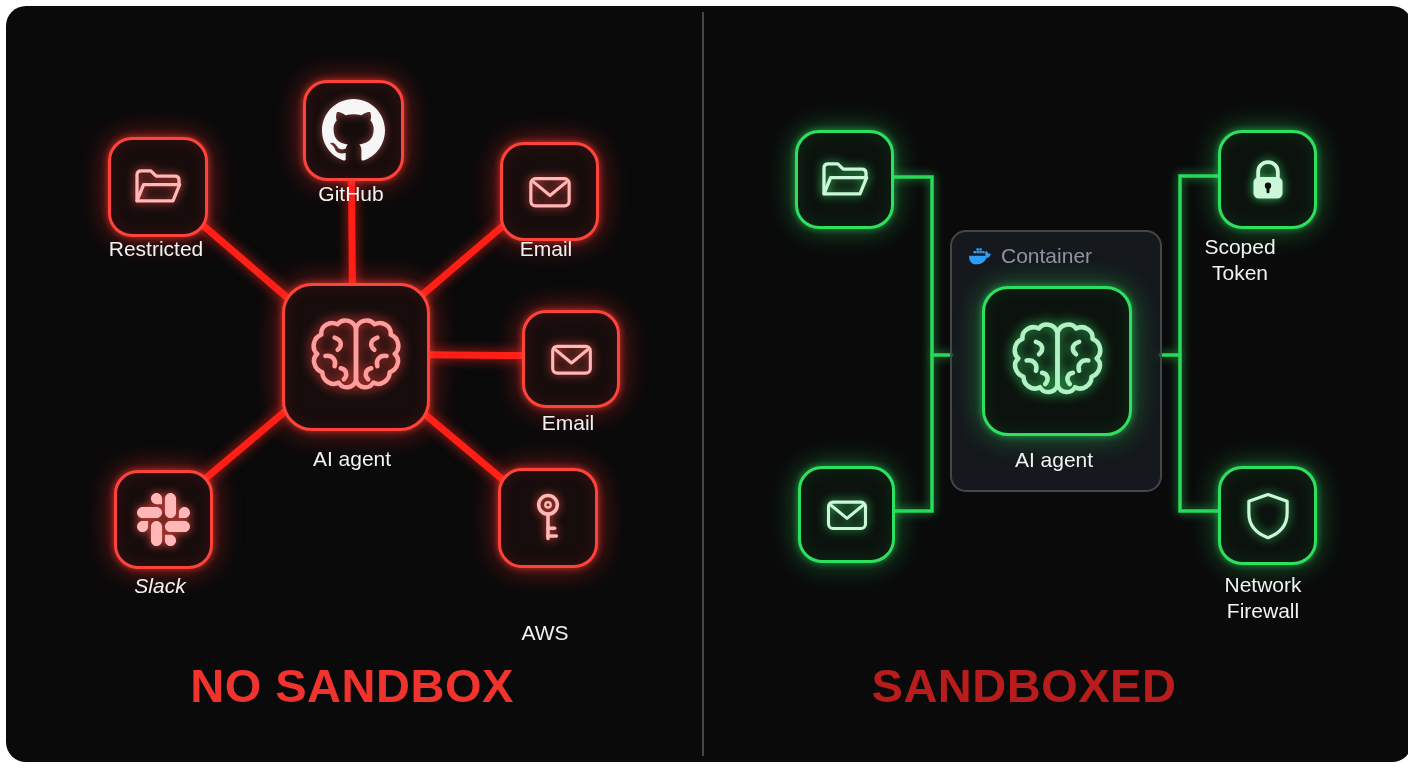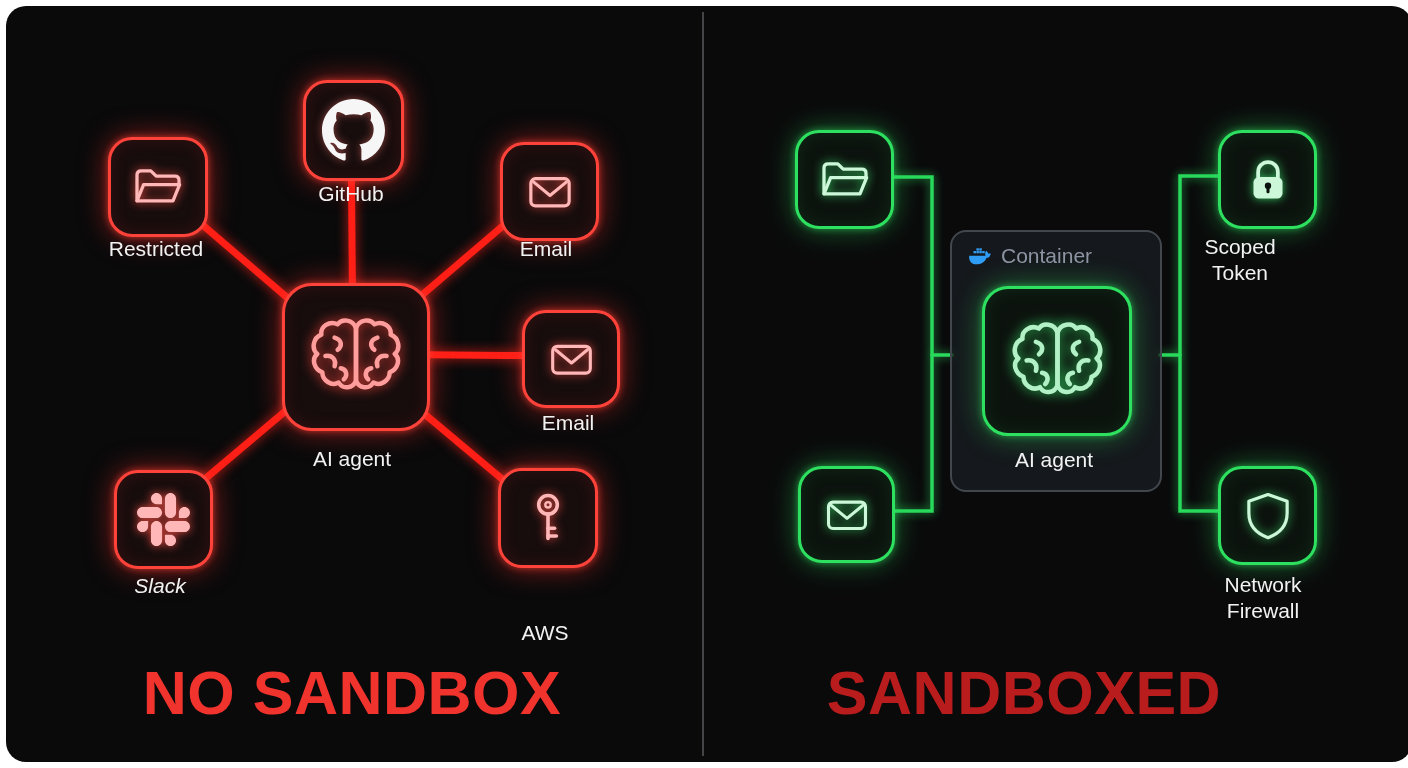--- a/index.html
+++ b/index.html
@@ -15,21 +15,21 @@
   .ic-red{color:#ffb7b7;filter:drop-shadow(0 0 5px rgba(255,80,70,.9));}
   .ic-red-brain{color:#ff9d9d;filter:drop-shadow(0 0 6px rgba(255,70,60,.95));}
   .ic-green{color:#cdf7d9;filter:drop-shadow(0 0 5px rgba(60,230,110,.85));}
   .ic-green-brain{color:#b2f1c6;filter:drop-shadow(0 0 6px rgba(55,230,105,.9));}
   .ic-white{color:#f6f6f6;filter:drop-shadow(0 0 4px rgba(255,120,110,.5));}
   .ic-blue{color:#2f9df4;}
   .label{position:absolute;z-index:5;color:#f2f2f2;font-size:21px;line-height:1.25;text-align:center;
          transform:translateX(-50%);white-space:nowrap;}
   .label.wrap{white-space:normal;}
   .title{position:absolute;z-index:5;width:704px;top:658px;text-align:center;
-         font-size:61px;font-weight:800;letter-spacing:.5px;}
+         font-size:47px;font-weight:800;letter-spacing:.5px;}
   .container-box{position:absolute;z-index:3;border:2px solid #42474e;border-radius:16px;
          background:rgba(27,30,34,.72);}
   .container-header{position:absolute;z-index:5;display:flex;align-items:center;gap:9px;font-size:21px;}
 </style>
 </head>
 <body>
 
 <svg width="0" height="0" style="position:absolute" aria-hidden="true">
   <defs>
     <symbol id="i-folder" viewBox="0 0 100 100">

